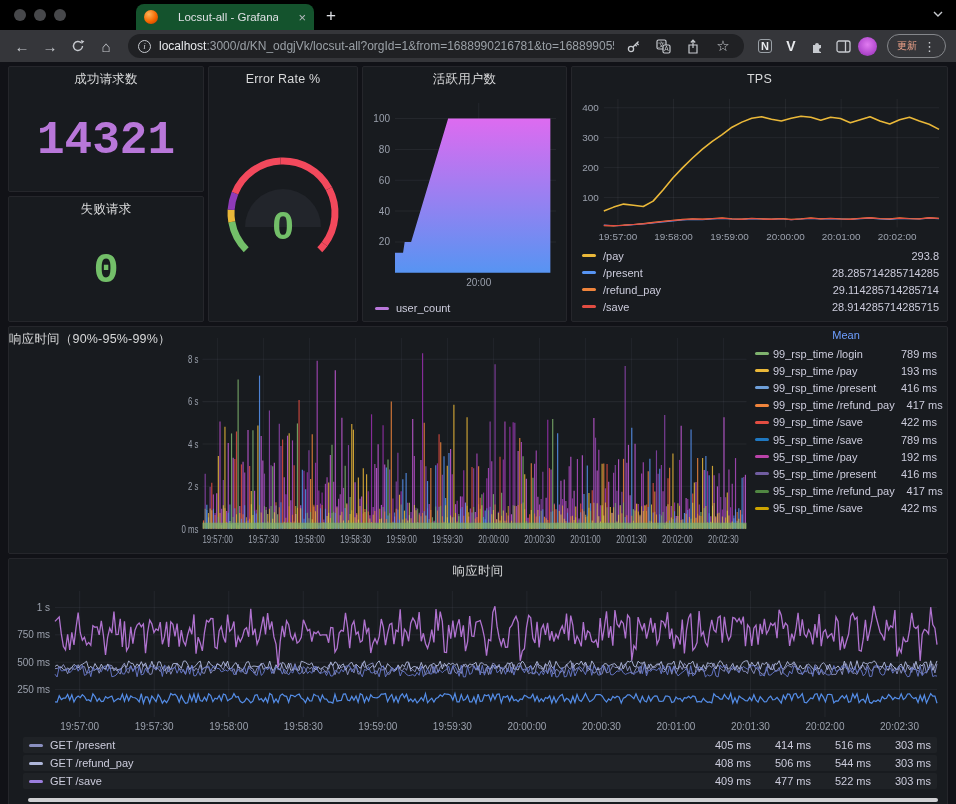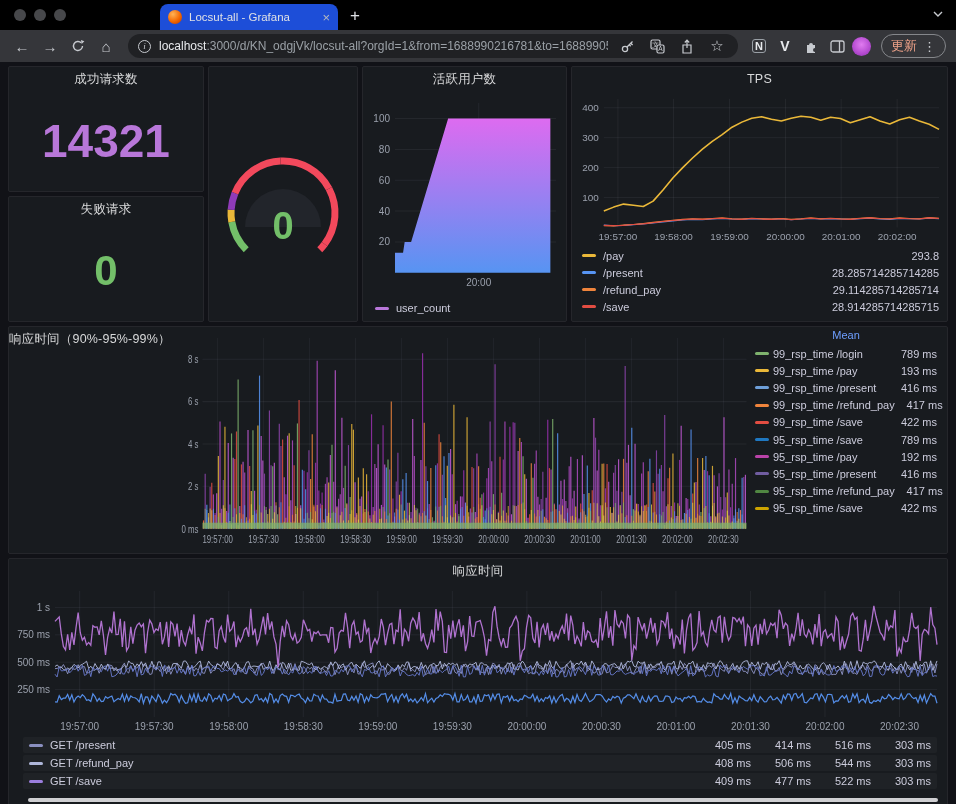--- a/index.html
+++ b/index.html
@@ -3,22 +3,22 @@
 <meta charset="utf-8">
 <style>
   * { margin:0; padding:0; box-sizing:border-box; }
   html,body { width:956px; height:804px; overflow:hidden; background:#050507;
     font-family:"Liberation Sans","DejaVu Sans",sans-serif; }
 
   
   .tabstrip { height:30px; background:#000; display:flex; align-items:flex-end; position:relative; }
   .lights { display:flex; gap:8px; align-items:center; height:30px; padding:0 12px 0 14px; }
   .light { width:12px; height:12px; border-radius:50%; background:#47484b; }
-  .tab { width:178px; height:26px; background:#1d4ed8; border-radius:8px 8px 0 0;
-    display:flex; align-items:center; gap:7px; padding:0 8px; margin-left:82px; }
+  .tab { width:178px; height:26px; background:#14532d; border-radius:8px 8px 0 0;
+    display:flex; align-items:center; gap:20px; padding:0 8px; margin-left:58px; }
   .gf-logo { width:14px; height:14px; border-radius:50%;
     background:radial-gradient(circle at 35% 30%, #ffb357 0%, #f46800 55%, #b93400 100%); flex:none; }
   .tab-title { color:#dfe1e5; font-size:11.5px; flex:1; white-space:nowrap; overflow:hidden; }
   .tab-close { color:#b6b9be; font-size:13px; cursor:default; }
   .newtab { color:#dfe1e5; font-size:17px; margin-left:12px; padding-bottom:4px; }
   .strip-chev { position:absolute; right:12px; top:8px; }
 
   .toolbar { height:32px; background:#35363a; display:flex; align-items:center; padding:0 10px; gap:4px; }
   .nav-ico { color:#c7cacf; font-size:15px; width:24px; height:24px; display:flex;
     align-items:center; justify-content:center; border-radius:50%; }
@@ -31,32 +31,32 @@
   .url b { color:#e8eaed; font-weight:normal; }
   .bar-ico { width:22px; height:22px; display:flex; align-items:center; justify-content:center;
     color:#c7cacf; font-size:13px; flex:none; }
   .ext-letter { font-size:11px; font-weight:bold; color:#e8eaed; border:1px solid #9aa0a6;
     border-radius:3px; width:14px; height:14px; display:flex; align-items:center; justify-content:center; }
   .ext-v { border:none; font-size:14px; width:auto; }
   .avatar { width:19px; height:19px; border-radius:50%;
     background:radial-gradient(circle at 50% 40%, #e07bf0 0%, #b44bd0 60%, #8a2fa8 100%); flex:none; }
   .update-pill { display:flex; align-items:center; gap:6px; border:1px solid #85878b;
     border-radius:13px; height:24px; padding:0 9px; margin-left:6px; }
-  .update-txt { color:#f0a38a; font-size:13px; }
+  .update-txt { color:#f0a38a; font-size:10px; }
   .update-dots { color:#c7cacf; font-size:13px; }
 
   
   .dash { height:742px; background:#111217; padding:4px 8px; overflow:hidden; }
   .row { display:flex; gap:4px; margin-bottom:4px; }
   .panel { background:#181b1f; border:1px solid #25262b; border-radius:2px; overflow:hidden; position:relative; }
   .ptitle { height:24px; display:flex; align-items:center; justify-content:center;
     color:#d8d9da; font-size:12.5px; font-weight:500; letter-spacing:.2px; }
 
   .col1 { width:196px; display:flex; flex-direction:column; gap:4px; }
-  .col1 .panel { flex:1; }
+  .col1 .panel { flex:1;font-family:Liberation Mono, monospace; }
   .statval { position:absolute; left:0; right:0; top:24px; bottom:0; display:flex;
     align-items:center; justify-content:center; font-weight:bold; }
   .statval.big { font-size:46px; color:#B877D9; }
   .statval.green { font-size:42px; color:#73BF69; }
 
   .gauge-panel { width:150px; height:256px; }
   .gauge-wrap { position:absolute; top:24px; bottom:0; left:0; right:0;
     display:flex; align-items:center; justify-content:center; }
 
   .users-panel { width:205px; height:256px; display:flex; flex-direction:column; }
@@ -186,20 +186,21 @@
           <div class="ptitle">成功请求数</div>
           <div class="statval big">14321</div>
         </div>
         <div class="panel">
           <div class="ptitle">失败请求</div>
           <div class="statval green">0</div>
         </div>
       </div>
 
       <div class="panel gauge-panel">
+        <div class="ptitle">Error Rate %</div>
         <div class="gauge-wrap">
             <svg id="gauge-svg" width="142" height="150" viewBox="0 0 142 150">
               <path d="M 33 96 A 38 38 0 1 1 109 96 Z" fill="#22252b"></path>
               <path d="M 34.23044737829953 118.76955262170048 A 52 52 0 0 1 19.77431503995176 90.9403132145293" fill="none" stroke="#73BF69" stroke-width="7"></path>
               <path d="M 19.77431503995176 90.9403132145293 A 52 52 0 0 1 19.10261012172988 78.7348929844757" fill="none" stroke="#EAB839" stroke-width="7"></path>
               <path d="M 19.10261012172988 78.7348929844757 A 52 52 0 0 1 22.95826430941308 62.10046151701536" fill="none" stroke="#8F3BB8" stroke-width="7"></path>
               <path d="M 22.95826430941308 62.10046151701536 A 52 52 0 0 1 68.55046456309859 30.057726501977562" fill="none" stroke="#F2495C" stroke-width="7"></path>
               <path d="M 68.55046456309859 30.057726501977562 A 52 52 0 0 1 116.95581276461206 57.66764965845017" fill="none" stroke="#F2495C" stroke-width="7"></path>
               <path d="M 116.95581276461206 57.66764965845017 A 52 52 0 0 1 112.58360224132872 113.22185171694596" fill="none" stroke="#F2495C" stroke-width="7"></path>
               <path d="M 112.58360224132872 113.22185171694596 A 52 52 0 0 1 107.76955262170051 118.76955262170043" fill="none" stroke="#F2495C" stroke-width="7"></path>

